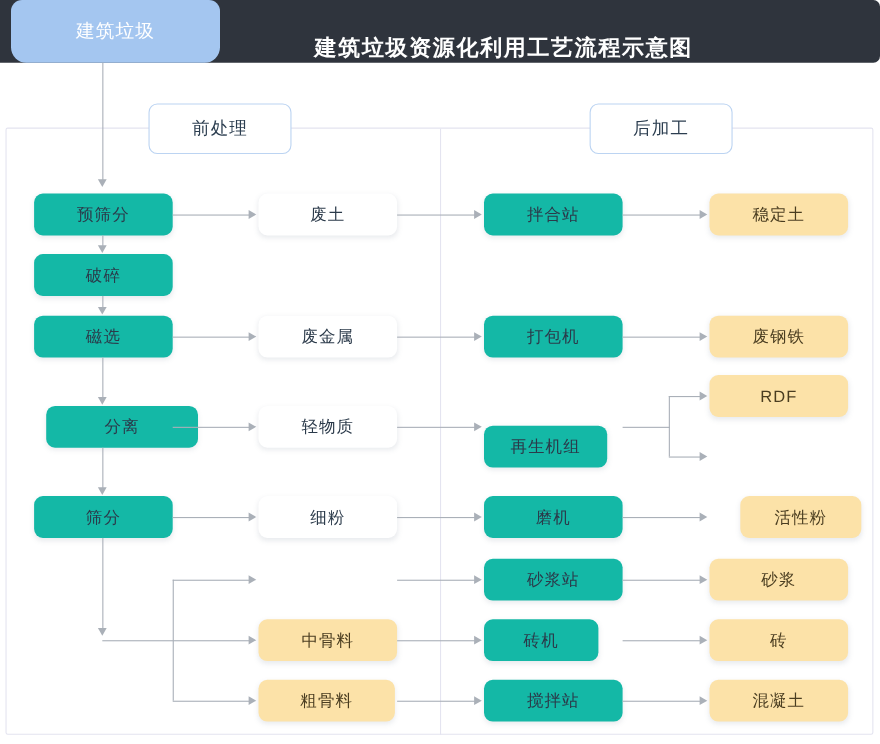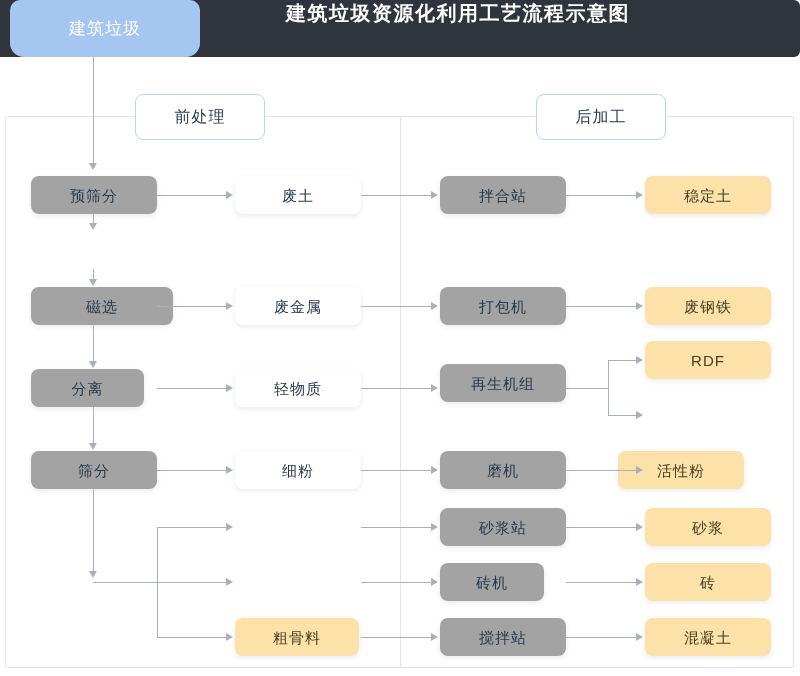--- a/index.html
+++ b/index.html
@@ -22,21 +22,21 @@
     position:absolute;left:10px;top:0;width:190px;height:57px;
     background:#a4c6f0;
     border-radius:10px 10px 14px 14px;
     display:flex;align-items:center;justify-content:center;
   }
   .header-tab span{
     color:#ffffff;font-size:17px;letter-spacing:1px;
   }
   .header-title{
     position:absolute;left:200px;top:0;width:516px;height:57px;
-    display:flex;align-items:flex-start;justify-content:center;
+    display:flex;align-items:flex-end;justify-content:center;
   }
   .header-title span{
     color:#ffffff;font-size:20px;font-weight:bold;letter-spacing:1.5px;
   }
 
   
   .frame{
     position:absolute;left:5px;top:116px;width:789px;height:552px;
     border:1px solid #e4e4f0;
     border-radius:2px;
@@ -62,21 +62,21 @@
 
   
   .node{
     position:absolute;height:38px;
     border-radius:8px;
     display:flex;align-items:center;justify-content:center;
     box-sizing:border-box;
     box-shadow:0 2px 5px rgba(120,130,150,0.16);
   }
   .node span{font-size:15px;letter-spacing:1px;line-height:1;}
-  .n-blue{background:#a3a3a3;}
+  .n-blue{background:#14b8a6;}
   .n-blue span{color:#2b3a4a;}
   .n-white{background:#ffffff;}
   .n-white span{color:#2b3a4a;}
   .n-amber{background:#fce2a8;}
   .n-amber span{color:#4a3d20;}
 
   
   .ln{position:absolute;background:#aab0b8;}
   .lh{height:1px;}
   .lv{width:1px;}
@@ -115,24 +115,27 @@
   <div class="chip chip-pre">
     <span>前处理</span>
   </div>
   <div class="chip chip-post">
     <span>后加工</span>
   </div>
 
   <div class="node n-blue" style="left:31px;top:176px;width:126px;">
     <span>预筛分</span>
   </div>
-  <div class="node n-blue" style="left:31px;top:287px;width:142px;">
+  <div class="node n-blue" style="left:31px;top:231px;width:126px;">
+    <span>破碎</span>
+  </div>
+  <div class="node n-blue" style="left:31px;top:287px;width:126px;">
     <span>磁选</span>
   </div>
-  <div class="node n-blue" style="left:31px;top:369px;width:113px;">
+  <div class="node n-blue" style="left:42px;top:369px;width:138px;">
     <span>分离</span>
   </div>
   <div class="node n-blue" style="left:31px;top:451px;width:126px;">
     <span>筛分</span>
   </div>
 
   <div class="ln lv" style="left:93px;top:214px;height:10px;"></div>
   <div class="arrow ar-down" style="left:89px;top:223px;"></div>
 
   <div class="ln lv" style="left:93px;top:269px;height:11px;"></div>
@@ -152,20 +155,23 @@
   </div>
   <div class="node n-white" style="left:235px;top:287px;width:126px;">
     <span>废金属</span>
   </div>
   <div class="node n-white" style="left:235px;top:369px;width:126px;">
     <span>轻物质</span>
   </div>
   <div class="node n-white" style="left:235px;top:451px;width:126px;">
     <span>细粉</span>
   </div>
+  <div class="node n-amber" style="left:235px;top:563px;width:126px;">
+    <span>中骨料</span>
+  </div>
   <div class="node n-amber" style="left:235px;top:618px;width:124px;">
     <span>粗骨料</span>
   </div>
 
   <div class="ln lh" style="left:157px;top:195px;width:70px;"></div>
   <div class="arrow ar-right" style="left:226px;top:190.5px;"></div>
 
   <div class="ln lh" style="left:157px;top:306px;width:70px;"></div>
   <div class="arrow ar-right" style="left:226px;top:301.5px;"></div>
 
@@ -185,21 +191,21 @@
 
   <div class="ln lh" style="left:157px;top:637px;width:70px;"></div>
   <div class="arrow ar-right" style="left:226px;top:632.5px;"></div>
 
   <div class="node n-blue" style="left:440px;top:176px;width:126px;">
     <span>拌合站</span>
   </div>
   <div class="node n-blue" style="left:440px;top:287px;width:126px;">
     <span>打包机</span>
   </div>
-  <div class="node n-blue" style="left:440px;top:364px;width:126px;">
+  <div class="node n-blue" style="left:440px;top:387px;width:112px;">
     <span>再生机组</span>
   </div>
   <div class="node n-blue" style="left:440px;top:451px;width:126px;">
     <span>磨机</span>
   </div>
   <div class="node n-blue" style="left:440px;top:508px;width:126px;">
     <span>砂浆站</span>
   </div>
   <div class="node n-blue" style="left:440px;top:563px;width:104px;">
     <span>砖机</span>
@@ -231,21 +237,21 @@
 
   <div class="node n-amber" style="left:645px;top:176px;width:126px;justify-content:center;">
     <span>稳定土</span>
   </div>
   <div class="node n-amber" style="left:645px;top:287px;width:126px;">
     <span>废钢铁</span>
   </div>
   <div class="node n-amber" style="left:645px;top:341px;width:126px;">
     <span>RDF</span>
   </div>
-  <div class="node n-amber" style="left:618px;top:451px;width:126px;">
+  <div class="node n-amber" style="left:673px;top:451px;width:110px;">
     <span>活性粉</span>
   </div>
   <div class="node n-amber" style="left:645px;top:508px;width:126px;">
     <span>砂浆</span>
   </div>
   <div class="node n-amber" style="left:645px;top:563px;width:126px;">
     <span>砖</span>
   </div>
   <div class="node n-amber" style="left:645px;top:618px;width:126px;">
     <span>混凝土</span>

